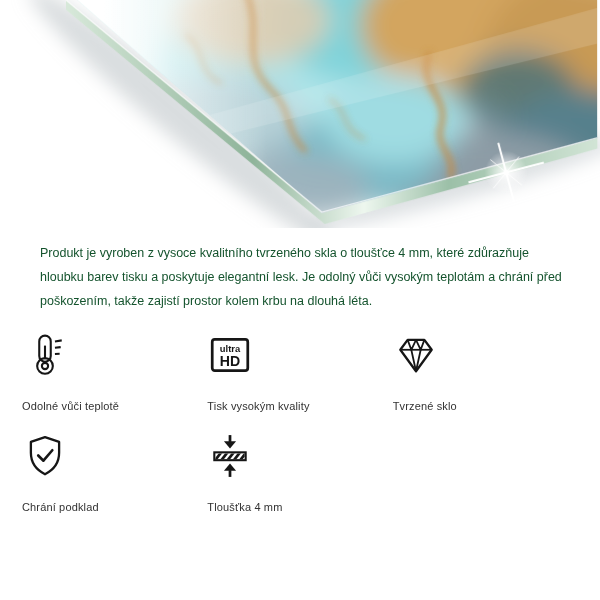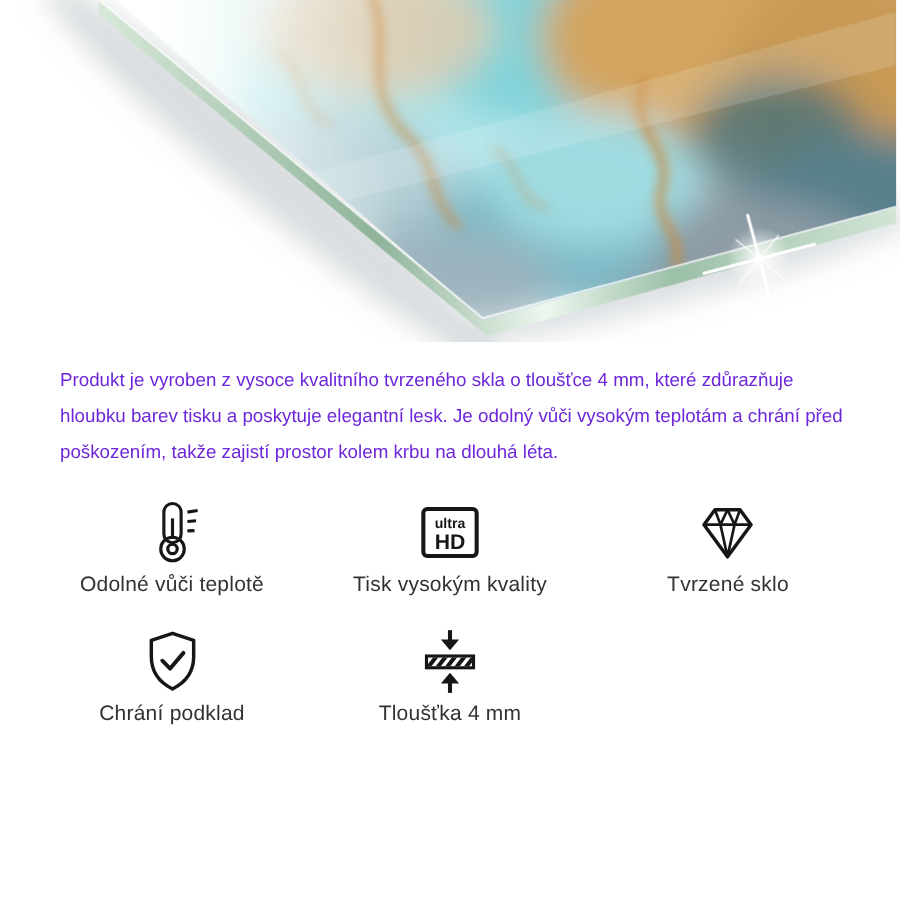--- a/index.html
+++ b/index.html
@@ -18,33 +18,33 @@
     line-height:1.28;
     color:#1c1c1c;
     letter-spacing:.2px;
   }
   .title span{display:block;}
   .desc{
     margin:13px 0 0 0;
     width:524px;
     font-size:12.5px;
     line-height:1.92;
-    color:#6d28d9;
+    color:#14532d;
   }
   .features{
     display:grid;
     grid-template-columns:repeat(3,1fr);
     row-gap:21px;
     margin:19px 22px 0;
   }
-  .feature{display:flex;flex-direction:column;align-items:center;}
+  .feature{display:flex;flex-direction:column;}
   .feature .icon{width:46px;height:46px;display:block;}
   .feature .label{
-    margin-top:3px;
-    font-size:14px;
+    margin-top:22px;
+    font-size:11px;
     color:#323232;
     letter-spacing:.15px;
     white-space:nowrap;
   }
   .uhd-top{font:700 9px "Liberation Sans",sans-serif;}
   .uhd-bottom{font:800 13.5px "Liberation Sans",sans-serif;}
 </style>
 </head>
 <body>
 

